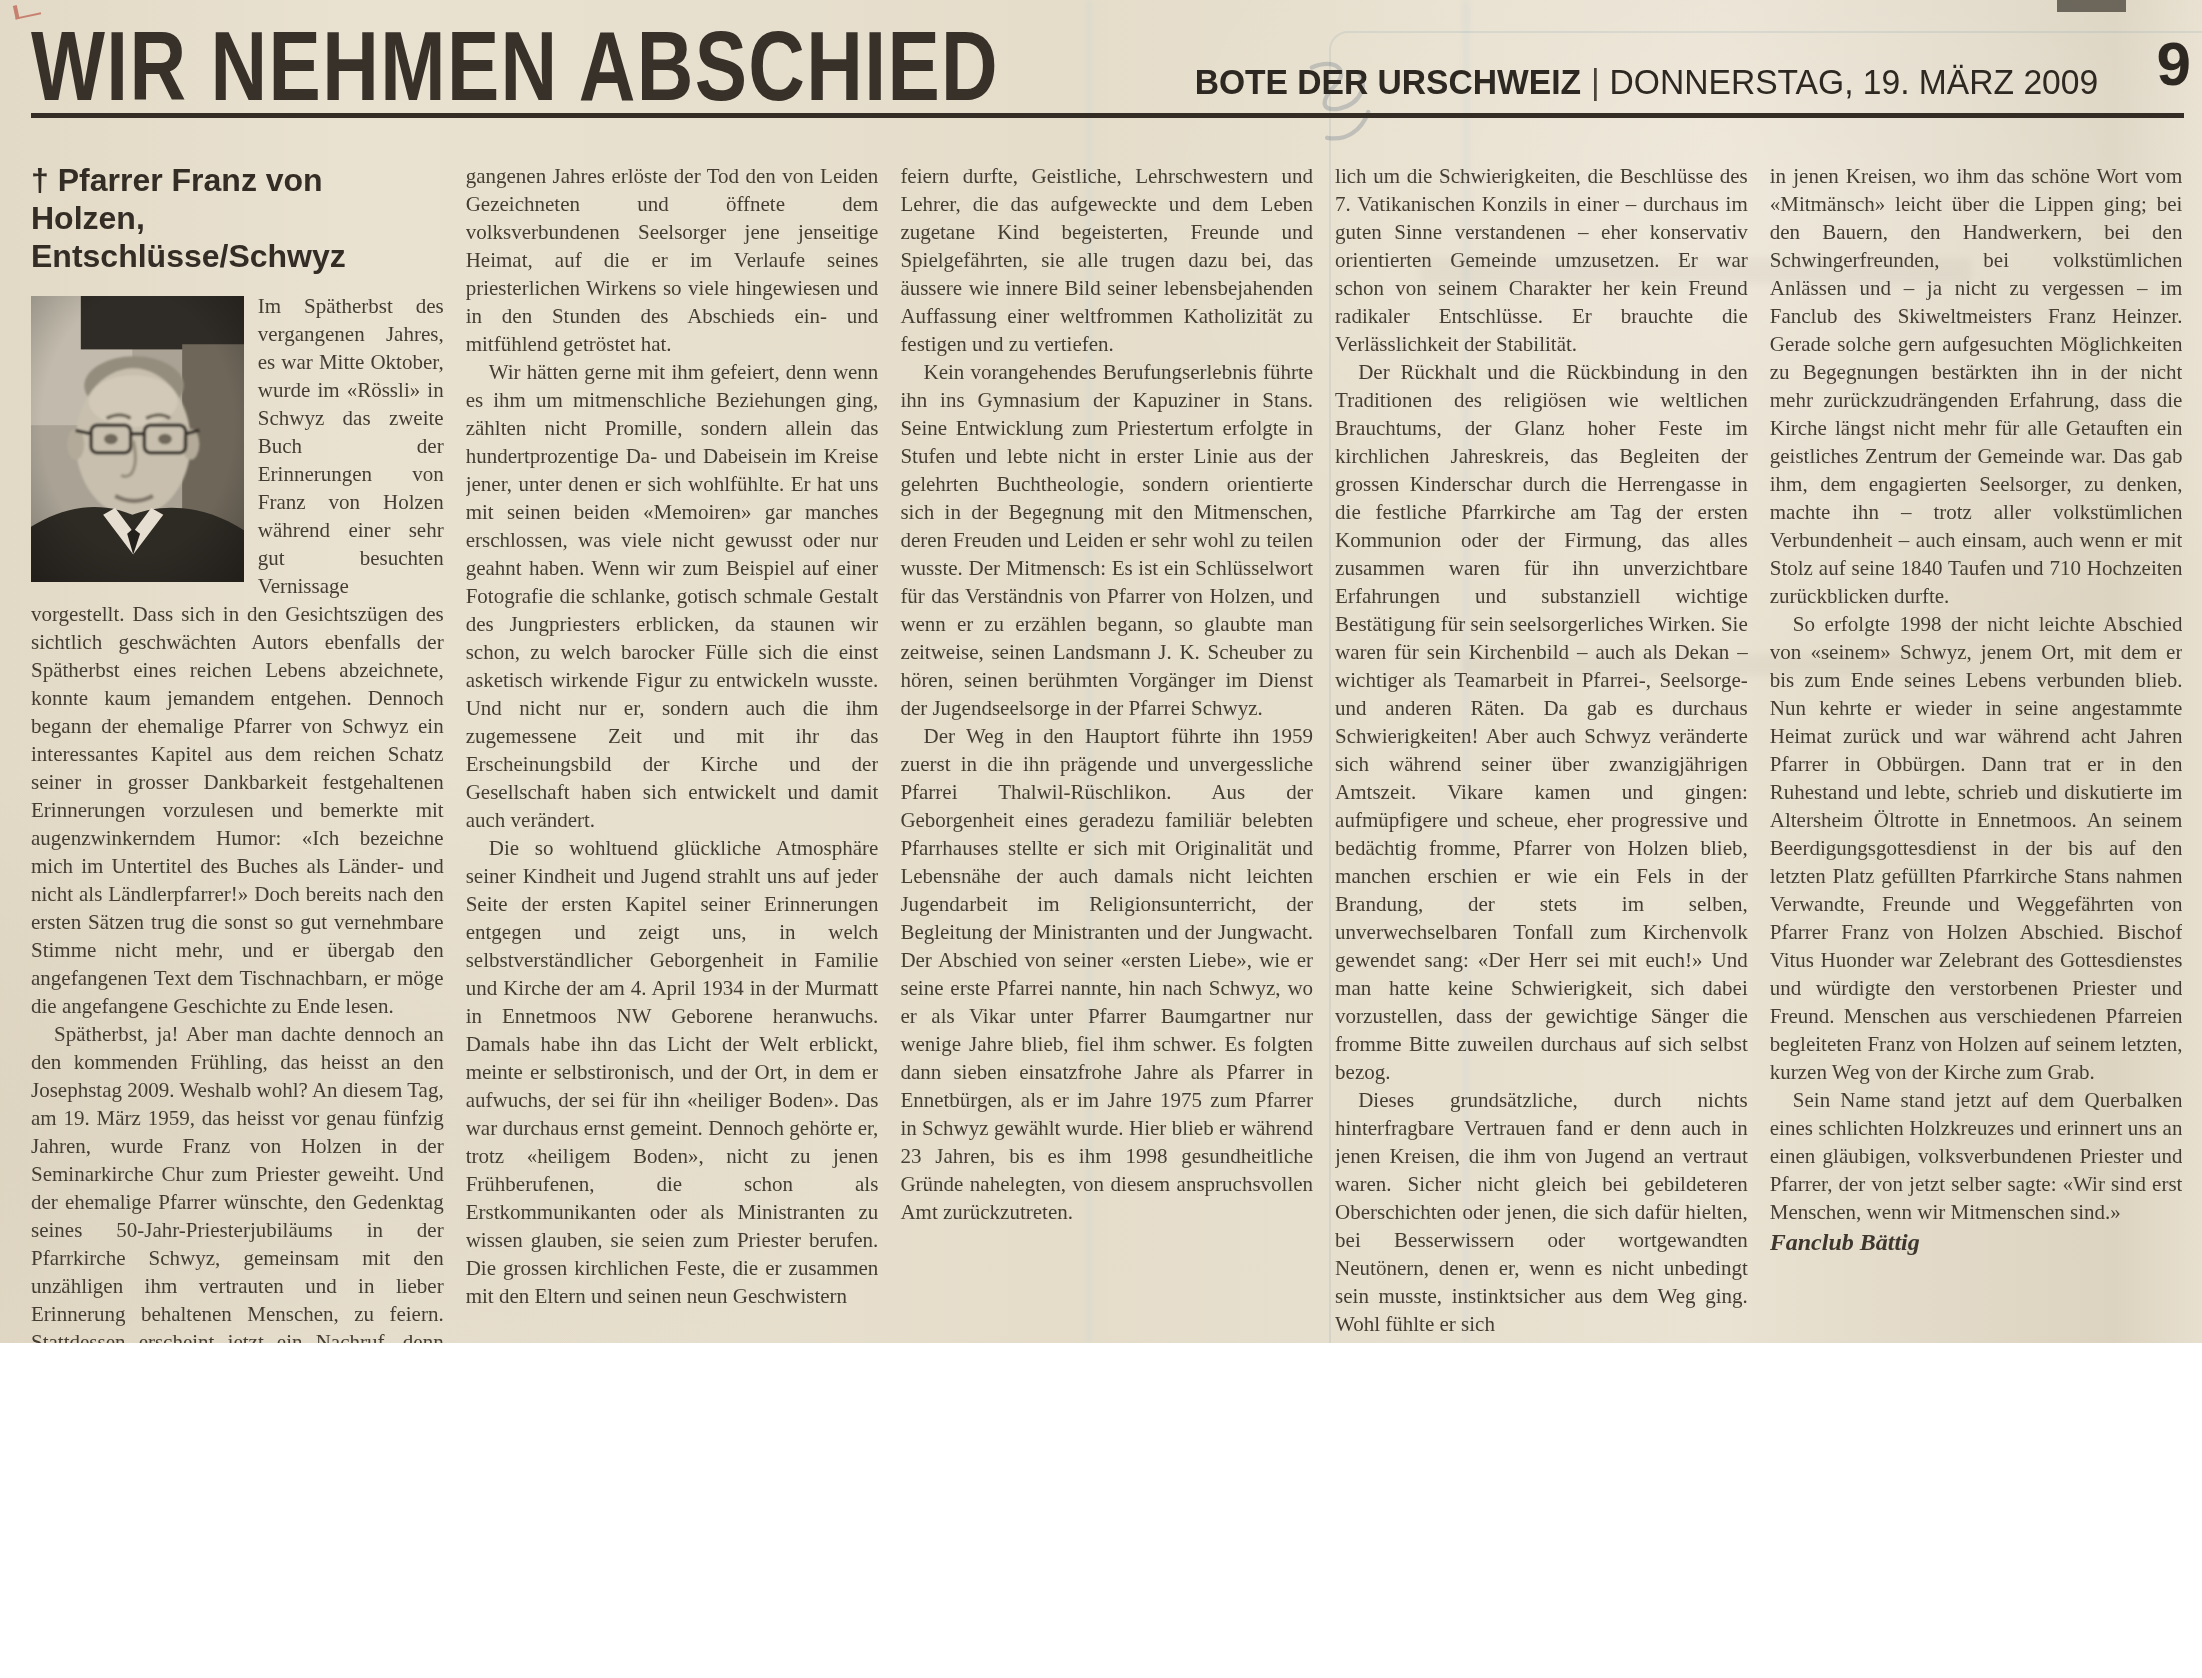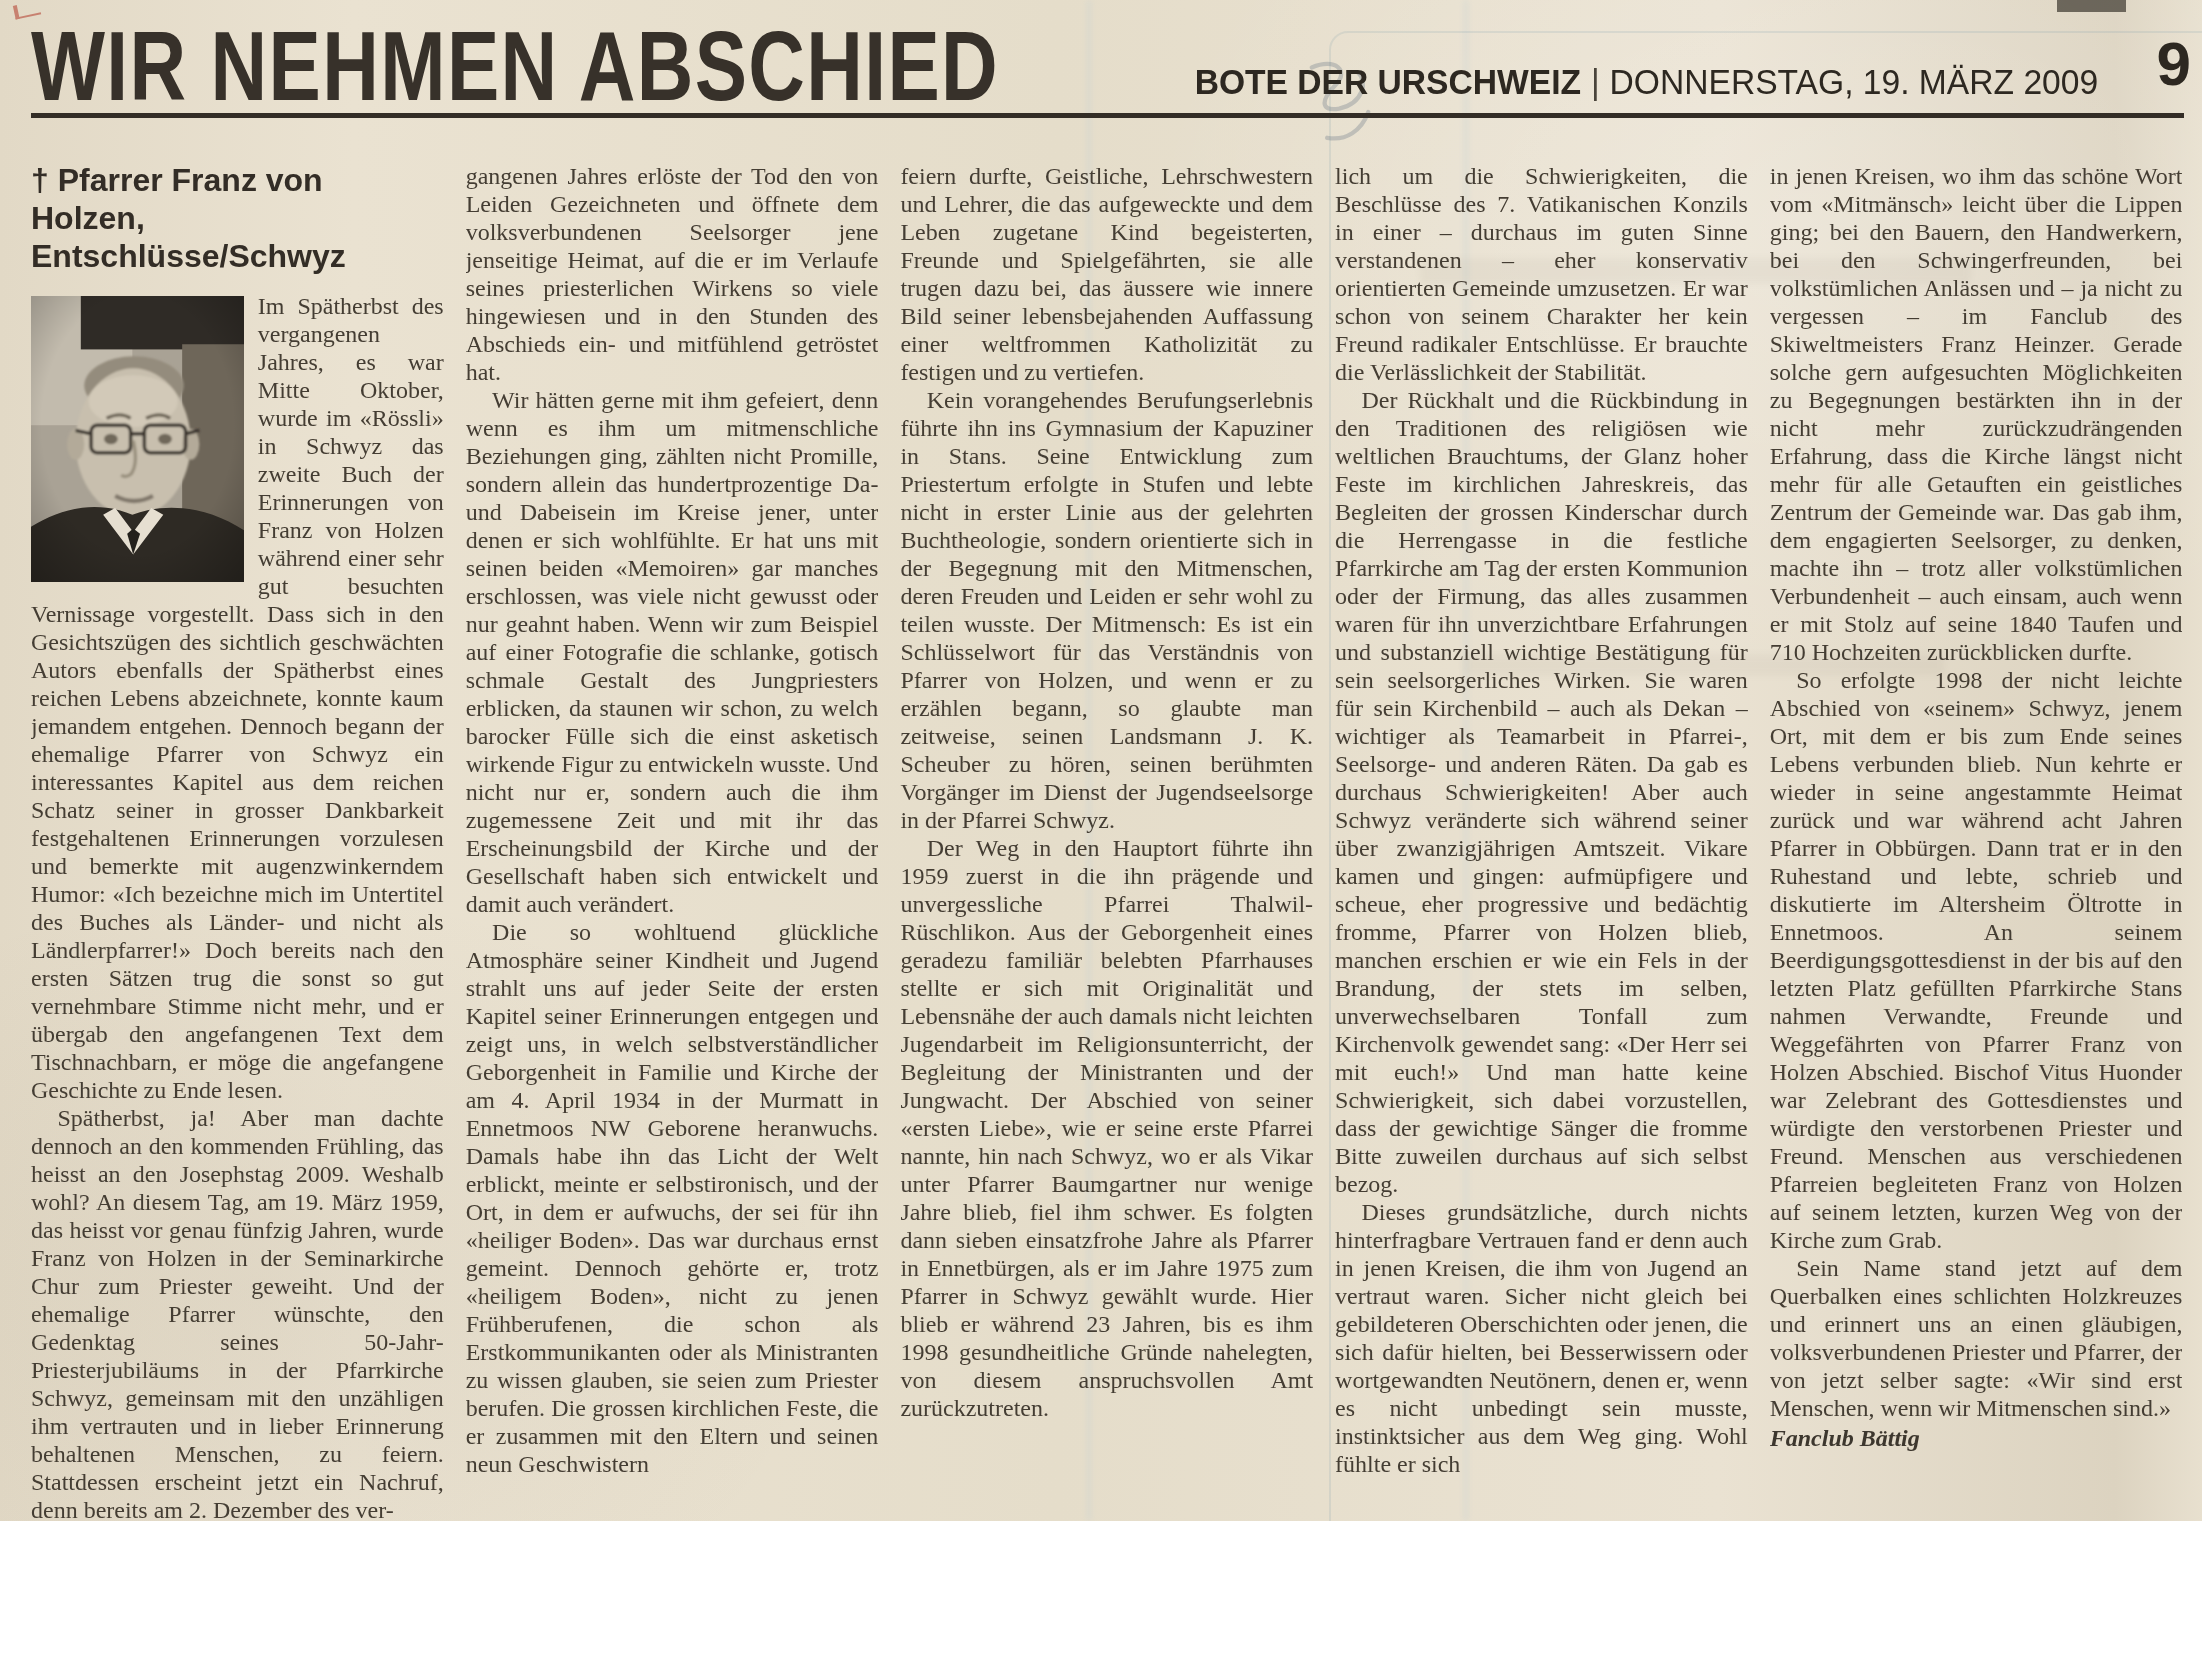--- a/index.html
+++ b/index.html
@@ -1,17 +1,17 @@
 <!DOCTYPE html>
 <html lang="de" style="font-size:13.8px"><head>
 <meta charset="utf-8">
 <style>
   html,body{margin:0;padding:0;}
   .page{
-    position:relative;width:2203px;height:1521px;overflow:hidden;
+    position:relative;width:2203px;height:1343px;overflow:hidden;
     background:
       radial-gradient(1118px 774px at 82% 15%, rgba(255,255,255,0.22), transparent 60%),
       radial-gradient(946px 688px at 12% 85%, rgba(110,95,70,0.07), transparent 60%),
       linear-gradient(90deg,#e2d9c6 0%,#eae2d1 16%,#e5ddca 48%,#eae2d2 78%,#dcd3c0 96%,#e8e0cf 100%),
       #e7dfcd;
     font-family:"Liberation Serif","DejaVu Serif",serif;
   }
   
   .headline{
     position:absolute;top:10.3px;left:31px;margin:0;white-space:nowrap;
@@ -38,21 +38,21 @@
     position:absolute;top:162px;left:31px;right:20.6px;height:1501px;
     display:flex;gap:22px;justify-content:space-between;
   }
   .col{flex:1 1 0;overflow:hidden;position:relative;}
   .article-title{
     font-family:"Liberation Sans","DejaVu Sans",sans-serif;
     font-size:32px;line-height:1.18;font-weight:700;color:#332d26;margin:0 0 17px 0;
   }
   .photo{float:left;width:213px;height:286px;margin:3.4px 13.8px 5.2px 0;padding:0;}
   .photo svg{display:block;width:100%;height:100%;}
-  .col-body{font-size:24px;line-height:28px;color:#443d33;text-align:justify;
+  .col-body{font-size:21px;line-height:28px;color:#443d33;text-align:justify;
     hyphens:auto;-webkit-hyphens:auto;overflow-wrap:break-word;}
   .col-body p{margin:0;}
   .para.indent{text-indent:1.1em;}
   .byline{font-size:24px;line-height:28px;color:#3d372e;font-style:italic;font-weight:600;margin-top:1.7px;}
   
   .fold-line{position:absolute;top:0;bottom:0;width:6px;background:#c9d3d3;opacity:.30;filter:blur(2.6px);}
   .fold-a{left:1086px;}
   .fold-b{left:1463px;}
   .ghost-frame{
     position:absolute;left:1329px;top:31px;right:-26px;height:1626px;

